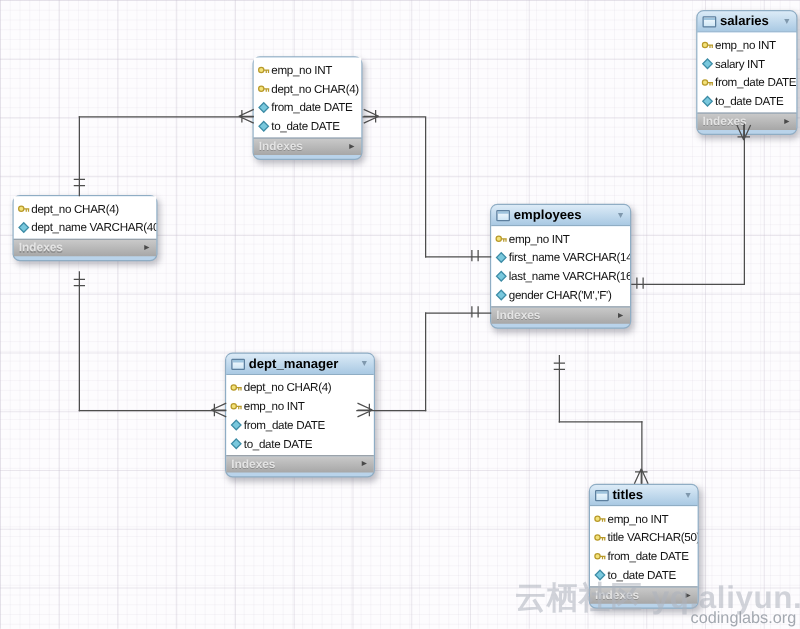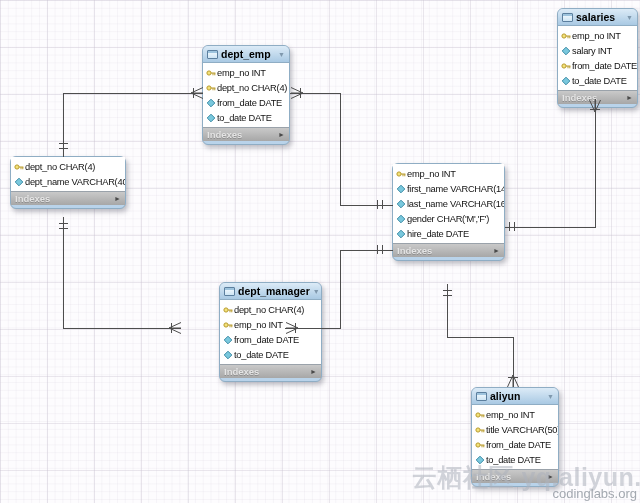--- a/index.html
+++ b/index.html
@@ -47,21 +47,21 @@
     color:#aeb3bd; opacity:.55; letter-spacing:0.5px; white-space:nowrap;
   }
   #wm-sub {
     position:absolute; right:3px; top:486px; font-size:13px; color:#9aa0a8; opacity:.9;
   }
   
   #tbl-salaries     { left:557px; top:8px;   width:81px;  }
   #tbl-dept_emp     { left:202px; top:45px;  width:88px;  }
   #tbl-departments  { left:10px;  top:156px; width:116px; }
   #tbl-employees    { left:392px; top:163px; width:113px; }
-  #tbl-dept_manager { left:180px; top:282px; width:103px;margin-left:39px; }
+  #tbl-dept_manager { left:180px; top:282px; width:120px; }
   #tbl-titles       { left:471px; top:387px; width:88px;  }
 </style>
 </head>
 <body>
 
 <div id="canvas">
 
   <div class="etable" id="tbl-salaries">
     <div class="hdr">
       <span class="tbl-ic"></span>
@@ -104,135 +104,127 @@
           <span class="rtx">to_date DATE</span>
         </div>
       </div>
     <div class="ftr">
       <span class="lbl">Indexes</span>
       <span class="arr">►</span>
     </div>
   </div>
 
   <div class="etable" id="tbl-dept_emp">
+    <div class="rows">
+        <div class="row">
+          <span class="ric">
+            <svg width="10" height="10" viewBox="0 0 10 10">
+              <circle cx="3" cy="5" r="2.1" fill="#f3e27a" stroke="#b89a2a" stroke-width="1"></circle>
+              <path d="M5 5h4.4M7 5v2.3M8.8 5v2.3" stroke="#b89a2a" stroke-width="1" fill="none"></path>
+            </svg>
+          </span>
+          <span class="rtx">emp_no INT</span>
+        </div>
+        <div class="row">
+          <span class="ric">
+            <svg width="10" height="10" viewBox="0 0 10 10">
+              <circle cx="3" cy="5" r="2.1" fill="#f3e27a" stroke="#b89a2a" stroke-width="1"></circle>
+              <path d="M5 5h4.4M7 5v2.3M8.8 5v2.3" stroke="#b89a2a" stroke-width="1" fill="none"></path>
+            </svg>
+          </span>
+          <span class="rtx">dept_no CHAR(4)</span>
+        </div>
+        <div class="row">
+          <span class="ric">
+            <svg width="10" height="10" viewBox="0 0 10 10">
+              <path d="M5 1.2 L8.8 5 L5 8.8 L1.2 5 Z" fill="#79c8dd" stroke="#3d8ca6" stroke-width="1"></path>
+            </svg>
+          </span>
+          <span class="rtx">from_date DATE</span>
+        </div>
+        <div class="row">
+          <span class="ric">
+            <svg width="10" height="10" viewBox="0 0 10 10">
+              <path d="M5 1.2 L8.8 5 L5 8.8 L1.2 5 Z" fill="#79c8dd" stroke="#3d8ca6" stroke-width="1"></path>
+            </svg>
+          </span>
+          <span class="rtx">to_date DATE</span>
+        </div>
+      </div>
+    <div class="ftr">
+      <span class="lbl">Indexes</span>
+      <span class="arr">►</span>
+    </div>
+  </div>
+
+  <div class="etable" id="tbl-departments">
+    <div class="rows">
+        <div class="row">
+          <span class="ric">
+            <svg width="10" height="10" viewBox="0 0 10 10">
+              <circle cx="3" cy="5" r="2.1" fill="#f3e27a" stroke="#b89a2a" stroke-width="1"></circle>
+              <path d="M5 5h4.4M7 5v2.3M8.8 5v2.3" stroke="#b89a2a" stroke-width="1" fill="none"></path>
+            </svg>
+          </span>
+          <span class="rtx">dept_no CHAR(4)</span>
+        </div>
+        <div class="row">
+          <span class="ric">
+            <svg width="10" height="10" viewBox="0 0 10 10">
+              <path d="M5 1.2 L8.8 5 L5 8.8 L1.2 5 Z" fill="#79c8dd" stroke="#3d8ca6" stroke-width="1"></path>
+            </svg>
+          </span>
+          <span class="rtx">dept_name VARCHAR(40)</span>
+        </div>
+      </div>
+    <div class="ftr">
+      <span class="lbl">Indexes</span>
+      <span class="arr">►</span>
+    </div>
+  </div>
+
+  <div class="etable" id="tbl-employees">
     <div class="hdr">
       <span class="tbl-ic"></span>
-      <span class="ttl">dept_emp</span>
+      <span class="ttl">employees</span>
       <span class="caret">▼</span>
     </div>
     <div class="rows">
         <div class="row">
           <span class="ric">
             <svg width="10" height="10" viewBox="0 0 10 10">
               <circle cx="3" cy="5" r="2.1" fill="#f3e27a" stroke="#b89a2a" stroke-width="1"></circle>
               <path d="M5 5h4.4M7 5v2.3M8.8 5v2.3" stroke="#b89a2a" stroke-width="1" fill="none"></path>
             </svg>
           </span>
           <span class="rtx">emp_no INT</span>
         </div>
         <div class="row">
           <span class="ric">
             <svg width="10" height="10" viewBox="0 0 10 10">
-              <circle cx="3" cy="5" r="2.1" fill="#f3e27a" stroke="#b89a2a" stroke-width="1"></circle>
-              <path d="M5 5h4.4M7 5v2.3M8.8 5v2.3" stroke="#b89a2a" stroke-width="1" fill="none"></path>
-            </svg>
-          </span>
-          <span class="rtx">dept_no CHAR(4)</span>
-        </div>
-        <div class="row">
-          <span class="ric">
-            <svg width="10" height="10" viewBox="0 0 10 10">
-              <path d="M5 1.2 L8.8 5 L5 8.8 L1.2 5 Z" fill="#79c8dd" stroke="#3d8ca6" stroke-width="1"></path>
-            </svg>
-          </span>
-          <span class="rtx">from_date DATE</span>
-        </div>
-        <div class="row">
-          <span class="ric">
-            <svg width="10" height="10" viewBox="0 0 10 10">
-              <path d="M5 1.2 L8.8 5 L5 8.8 L1.2 5 Z" fill="#79c8dd" stroke="#3d8ca6" stroke-width="1"></path>
-            </svg>
-          </span>
-          <span class="rtx">to_date DATE</span>
-        </div>
-      </div>
-    <div class="ftr">
-      <span class="lbl">Indexes</span>
-      <span class="arr">►</span>
-    </div>
-  </div>
-
-  <div class="etable" id="tbl-departments">
-    <div class="rows">
-        <div class="row">
-          <span class="ric">
-            <svg width="10" height="10" viewBox="0 0 10 10">
-              <circle cx="3" cy="5" r="2.1" fill="#f3e27a" stroke="#b89a2a" stroke-width="1"></circle>
-              <path d="M5 5h4.4M7 5v2.3M8.8 5v2.3" stroke="#b89a2a" stroke-width="1" fill="none"></path>
-            </svg>
-          </span>
-          <span class="rtx">dept_no CHAR(4)</span>
-        </div>
-        <div class="row">
-          <span class="ric">
-            <svg width="10" height="10" viewBox="0 0 10 10">
-              <path d="M5 1.2 L8.8 5 L5 8.8 L1.2 5 Z" fill="#79c8dd" stroke="#3d8ca6" stroke-width="1"></path>
-            </svg>
-          </span>
-          <span class="rtx">dept_name VARCHAR(40)</span>
-        </div>
-      </div>
-    <div class="ftr">
-      <span class="lbl">Indexes</span>
-      <span class="arr">►</span>
-    </div>
-  </div>
-
-  <div class="etable" id="tbl-employees">
-    <div class="rows">
-        <div class="row">
-          <span class="ric">
-            <svg width="10" height="10" viewBox="0 0 10 10">
-              <circle cx="3" cy="5" r="2.1" fill="#f3e27a" stroke="#b89a2a" stroke-width="1"></circle>
-              <path d="M5 5h4.4M7 5v2.3M8.8 5v2.3" stroke="#b89a2a" stroke-width="1" fill="none"></path>
-            </svg>
-          </span>
-          <span class="rtx">emp_no INT</span>
-        </div>
-        <div class="row">
-          <span class="ric">
-            <svg width="10" height="10" viewBox="0 0 10 10">
               <path d="M5 1.2 L8.8 5 L5 8.8 L1.2 5 Z" fill="#79c8dd" stroke="#3d8ca6" stroke-width="1"></path>
             </svg>
           </span>
           <span class="rtx">first_name VARCHAR(14)</span>
         </div>
         <div class="row">
           <span class="ric">
             <svg width="10" height="10" viewBox="0 0 10 10">
               <path d="M5 1.2 L8.8 5 L5 8.8 L1.2 5 Z" fill="#79c8dd" stroke="#3d8ca6" stroke-width="1"></path>
             </svg>
           </span>
           <span class="rtx">last_name VARCHAR(16)</span>
         </div>
         <div class="row">
           <span class="ric">
             <svg width="10" height="10" viewBox="0 0 10 10">
               <path d="M5 1.2 L8.8 5 L5 8.8 L1.2 5 Z" fill="#79c8dd" stroke="#3d8ca6" stroke-width="1"></path>
             </svg>
           </span>
           <span class="rtx">gender CHAR('M','F')</span>
-        </div>
-        <div class="row">
-          <span class="ric">
-            <svg width="10" height="10" viewBox="0 0 10 10">
-              <path d="M5 1.2 L8.8 5 L5 8.8 L1.2 5 Z" fill="#79c8dd" stroke="#3d8ca6" stroke-width="1"></path>
-            </svg>
-          </span>
-          <span class="rtx">hire_date DATE</span>
         </div>
       </div>
     <div class="ftr">
       <span class="lbl">Indexes</span>
       <span class="arr">►</span>
     </div>
   </div>
 
   <div class="etable" id="tbl-dept_manager">
     <div class="hdr">
@@ -278,21 +270,21 @@
       </div>
     <div class="ftr">
       <span class="lbl">Indexes</span>
       <span class="arr">►</span>
     </div>
   </div>
 
   <div class="etable" id="tbl-titles">
     <div class="hdr">
       <span class="tbl-ic"></span>
-      <span class="ttl">aliyun</span>
+      <span class="ttl">titles</span>
       <span class="caret">▼</span>
     </div>
     <div class="rows">
         <div class="row">
           <span class="ric">
             <svg width="10" height="10" viewBox="0 0 10 10">
               <circle cx="3" cy="5" r="2.1" fill="#f3e27a" stroke="#b89a2a" stroke-width="1"></circle>
               <path d="M5 5h4.4M7 5v2.3M8.8 5v2.3" stroke="#b89a2a" stroke-width="1" fill="none"></path>
             </svg>
           </span>

